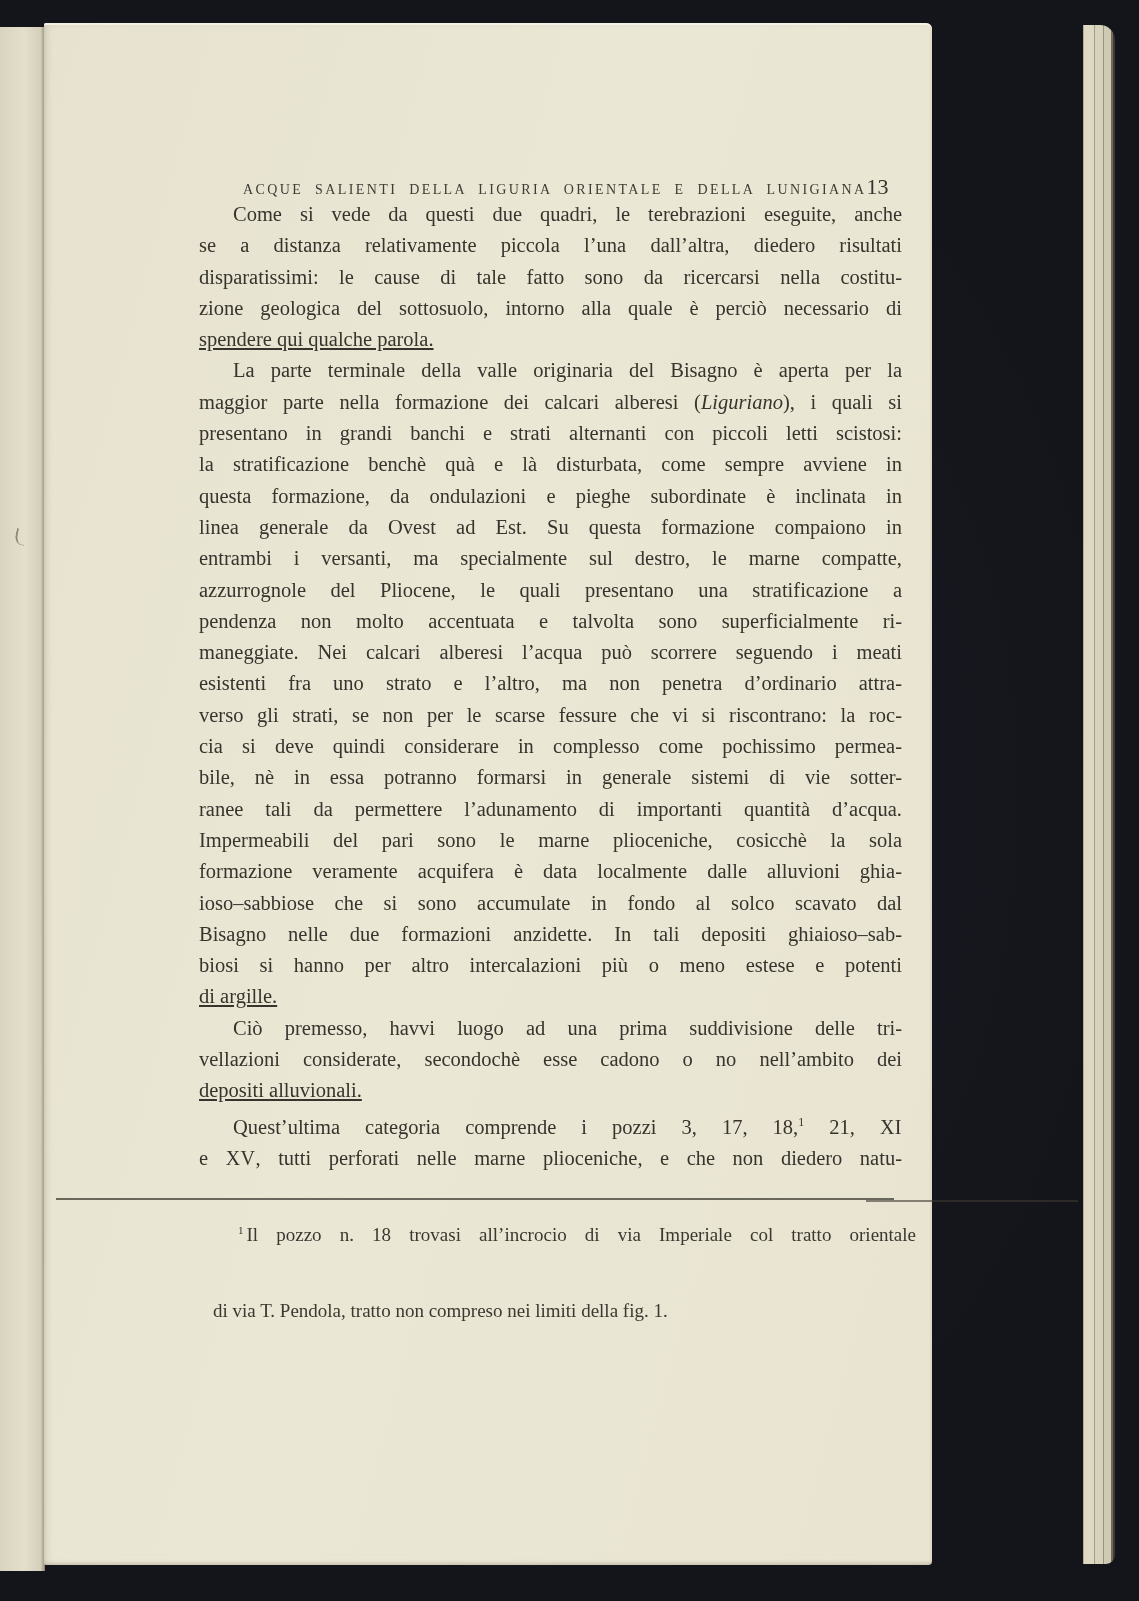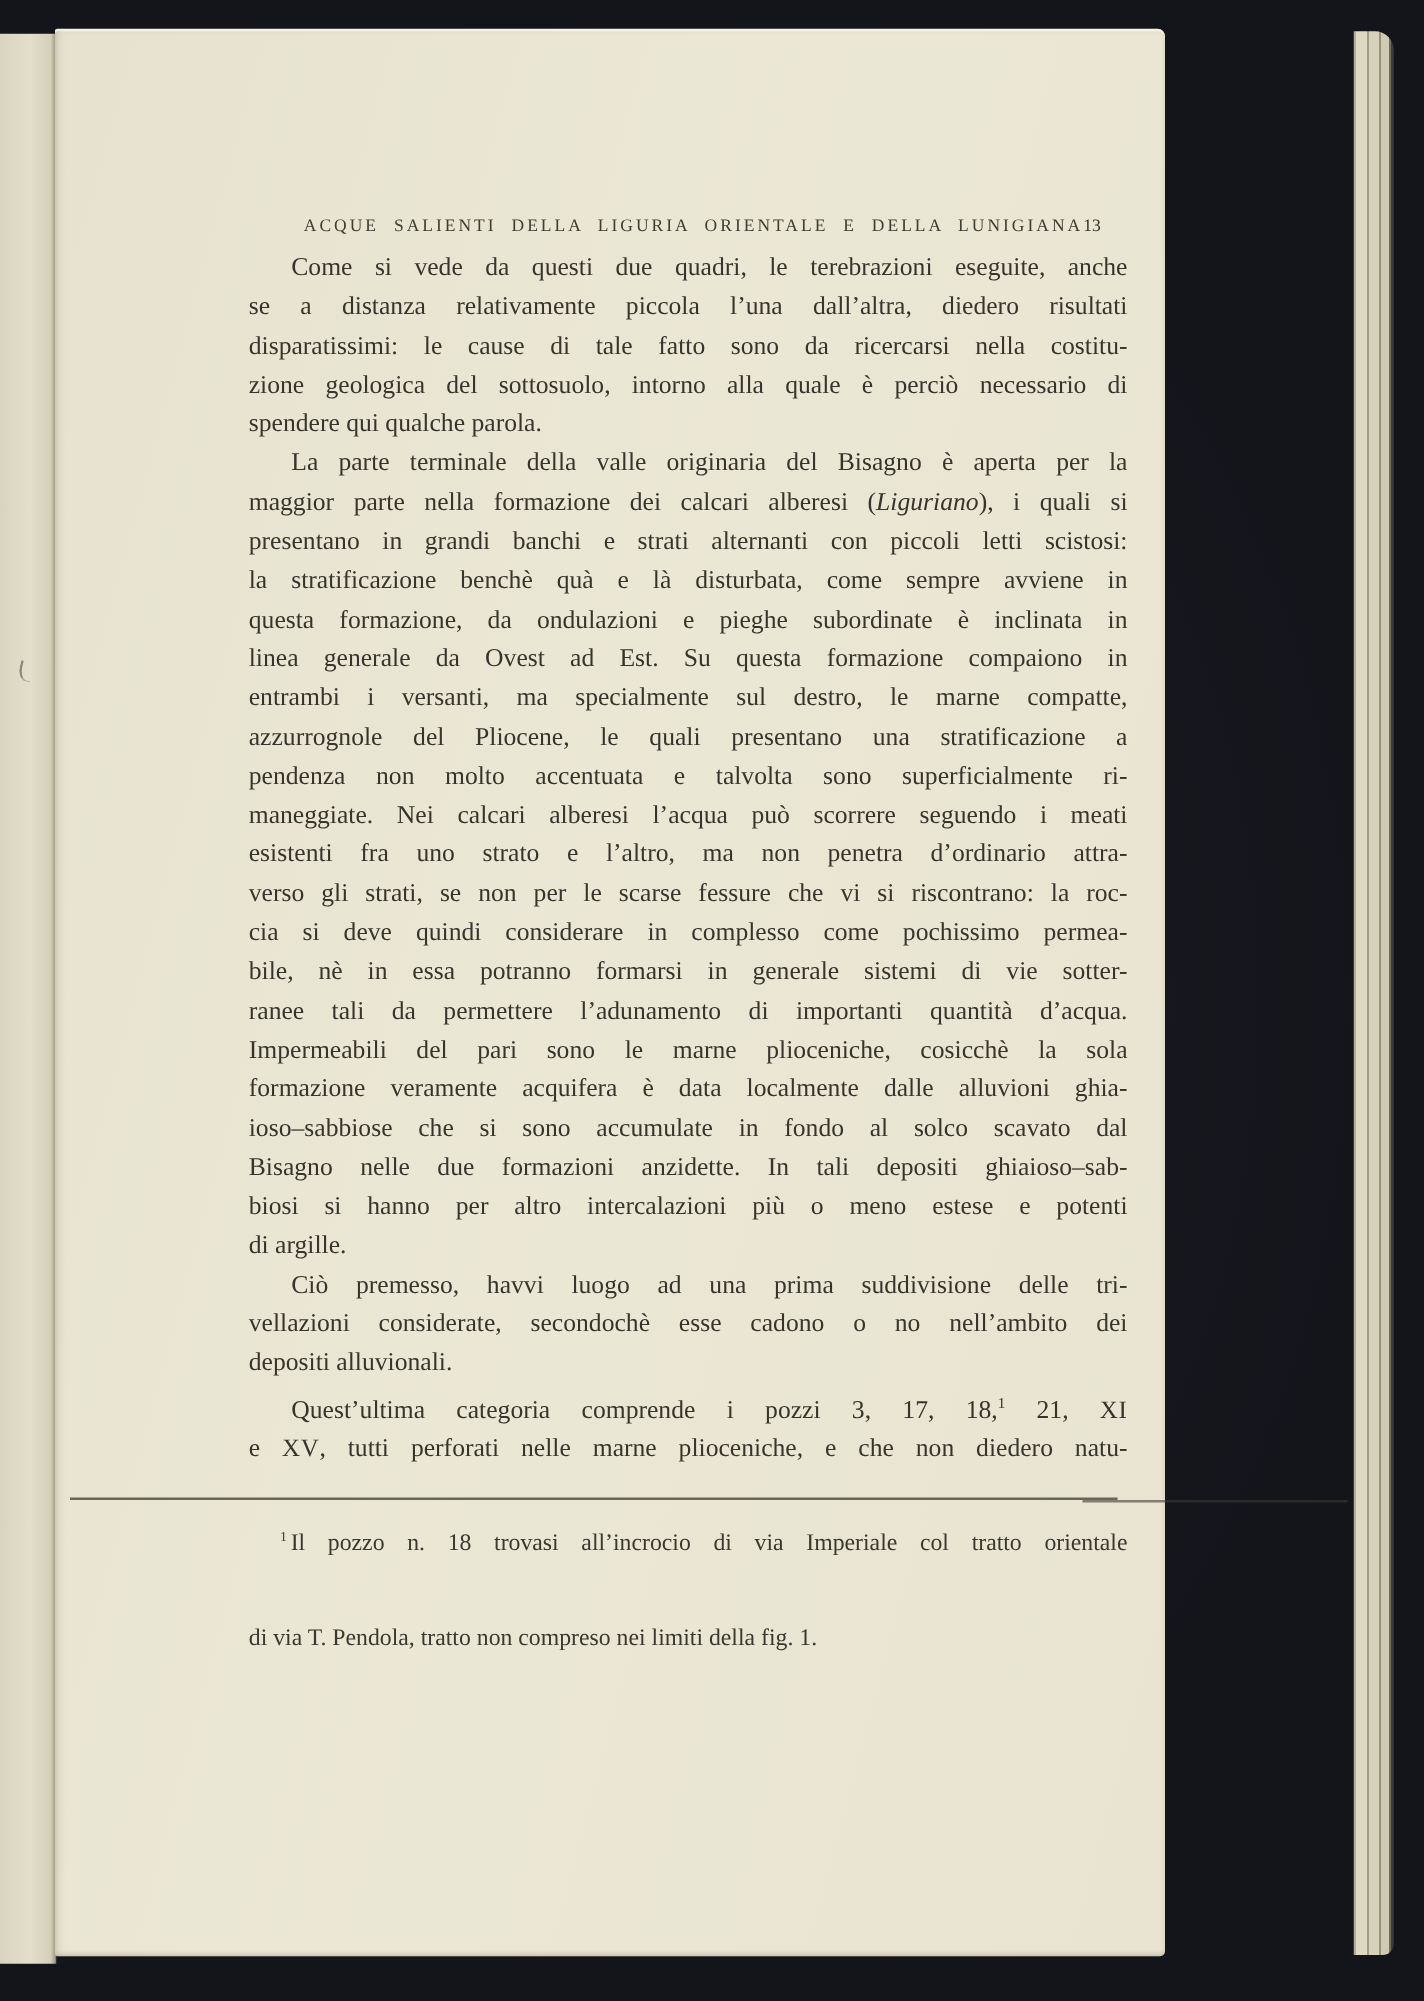--- a/index.html
+++ b/index.html
@@ -84,40 +84,41 @@
     margin-left: 44px;
     font-size: 14px;
     letter-spacing: 2.4px;
     word-spacing: 6px;
     color: #3e3c33;
     white-space: nowrap;
   }
   .page-number {
     margin-left: auto;
     margin-right: 38px;
-    font-size: 14px;
+    font-size: 22px;
     color: #35332b;
     text-align: right;
   }
   
   .body-text {
     position: absolute;
     left: 155px;
     top: 176px;
     width: 703px;
     font-size: 20.5px;
     line-height: 31.3px;
     color: #36342c;
   }
   .line {
     text-align: justify;
     text-align-last: justify;
   }
   .line.final {
     text-align-last: left;
+    text-decoration: underline;
   }
   .line.indent {
     text-indent: 34px;
   }
   .italic { font-style: italic; }
   .roman {
     font-size: 20px;
     letter-spacing: 0.5px;
   }
   .sup {
@@ -127,21 +128,21 @@
   
   .footnote-rule-a, .footnote-rule-b {
     position: absolute;
     height: 1.6px;
     background: rgba(62, 59, 50, 0.75);
   }
   .footnote-rule-a { left: 12px;  top: 1175px; width: 838px; }
   .footnote-rule-b { left: 822px; top: 1177px; width: 212px; background: rgba(62, 59, 50, 0.6); }
   .footnote {
     position: absolute;
-    left: 155px;
+    left: 169px;
     top: 1191px;
     width: 703px;
     font-size: 19px;
     line-height: 32px;
     color: #3a382f;
   }
   .fline {
     text-align: justify;
     text-align-last: justify;
   }

